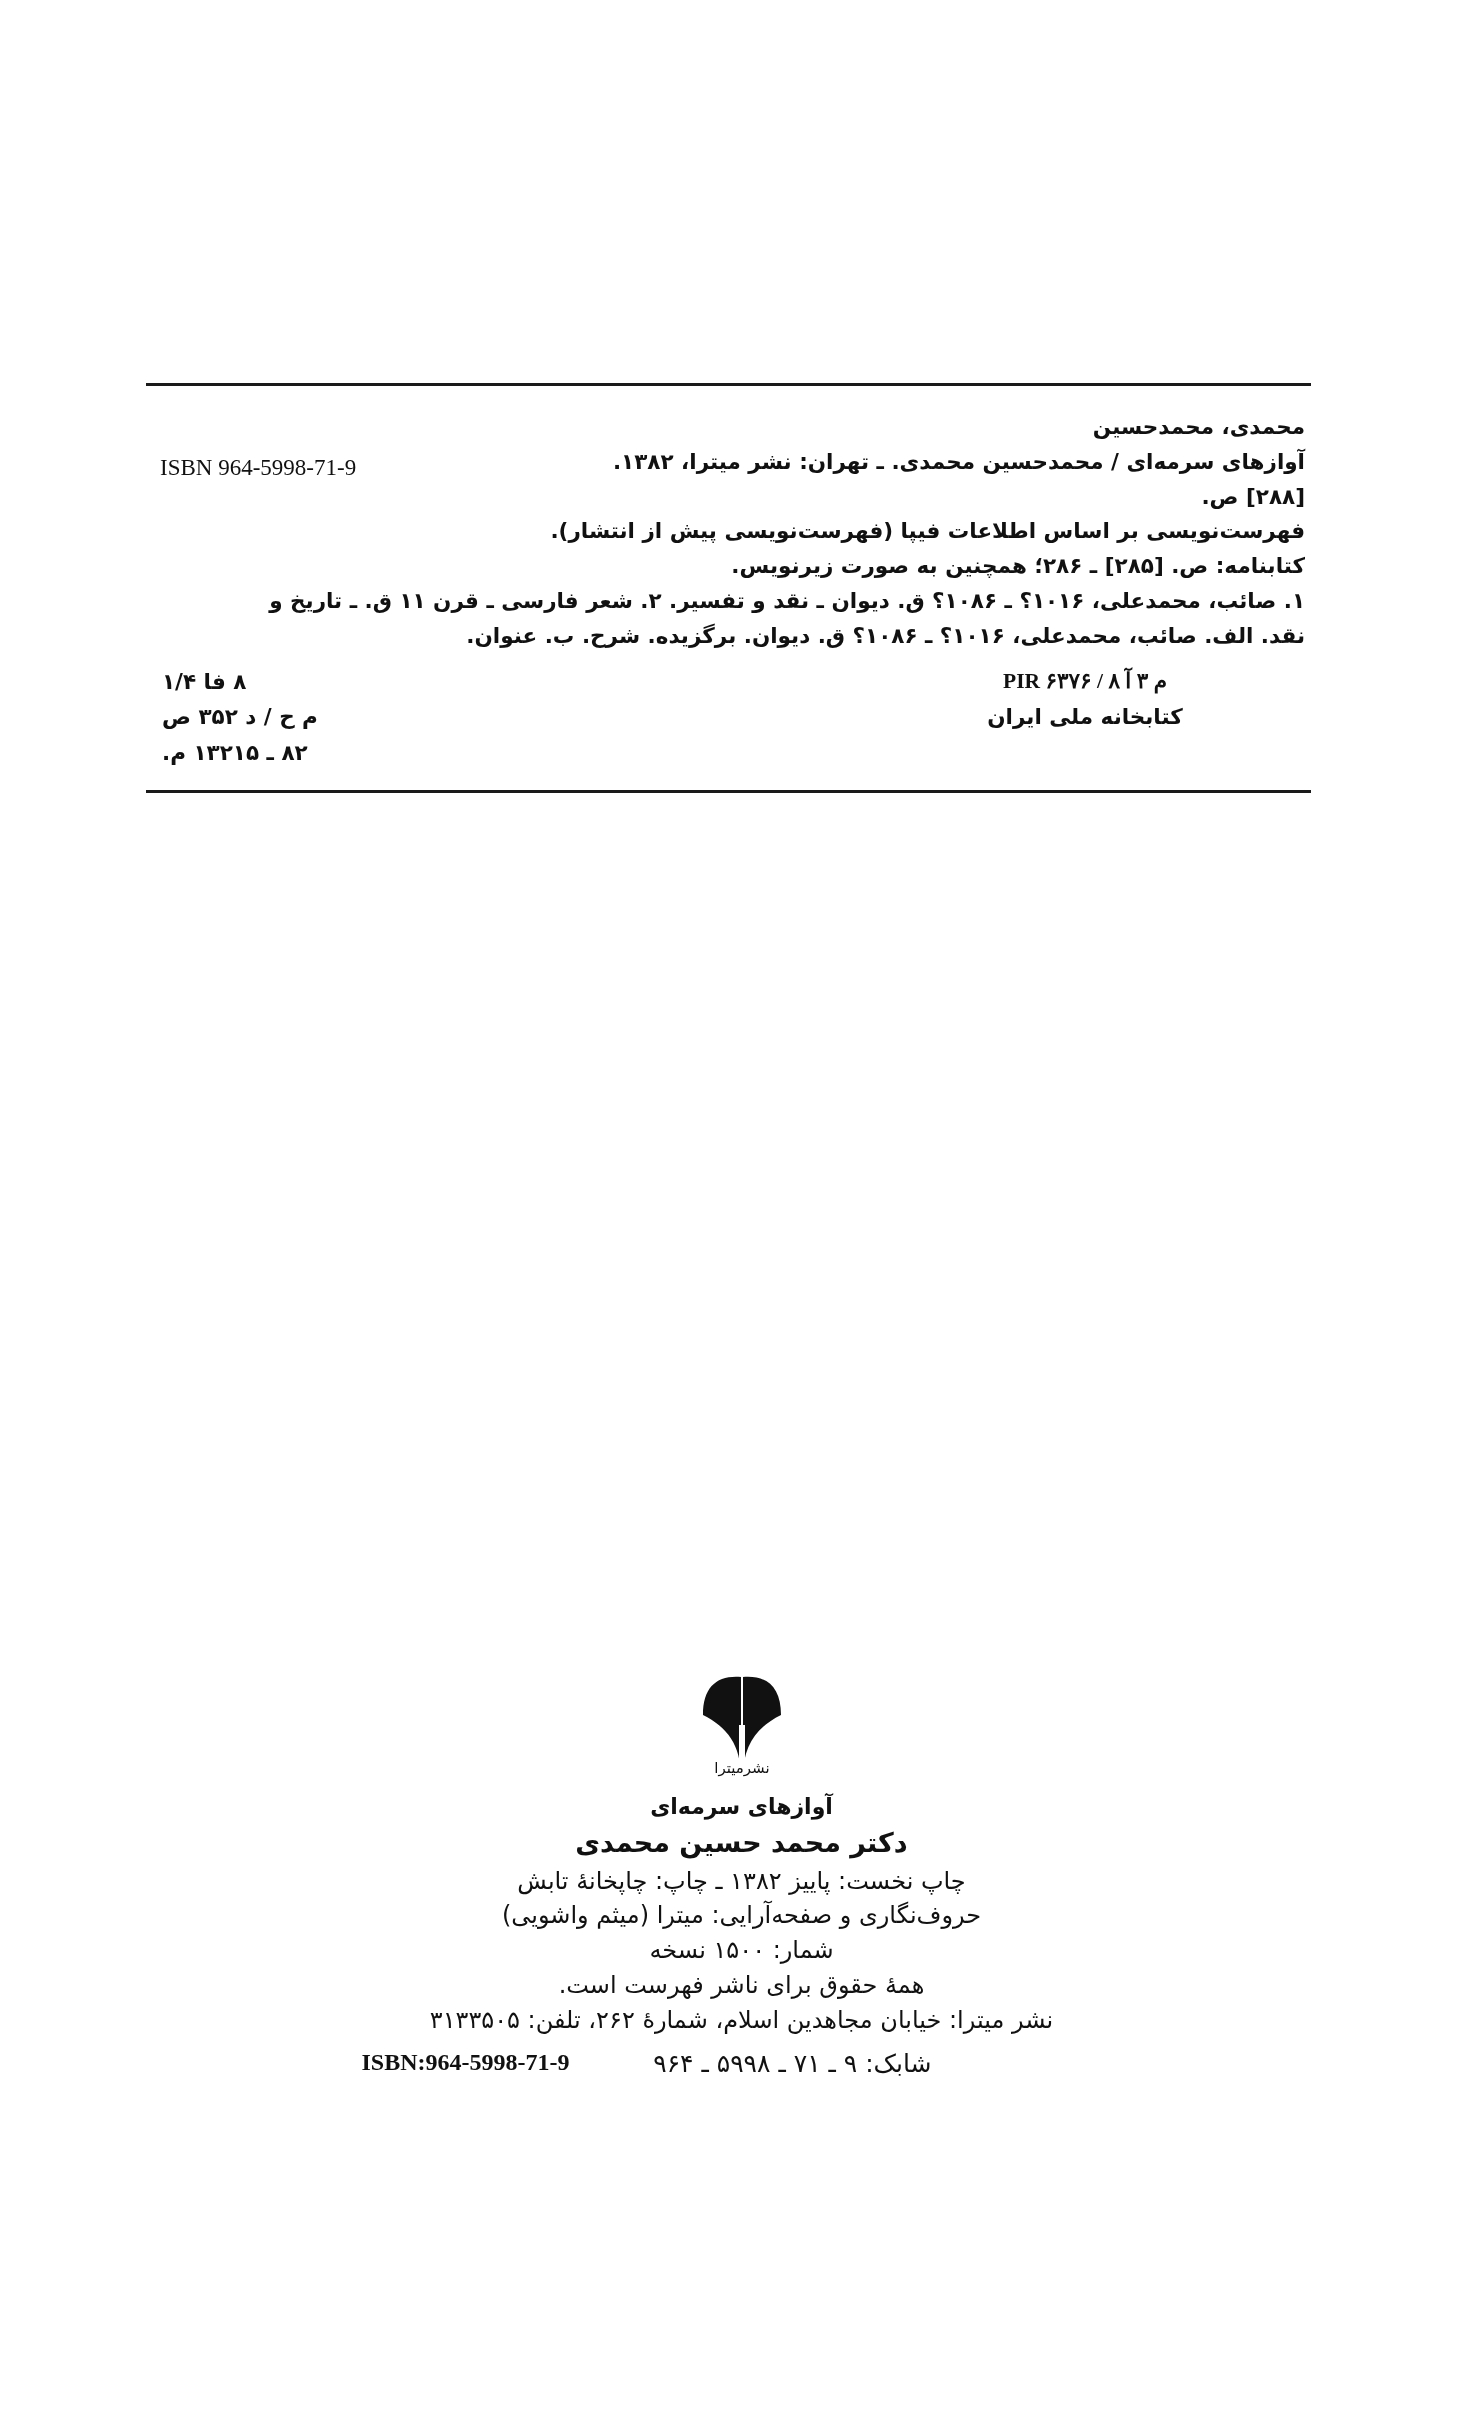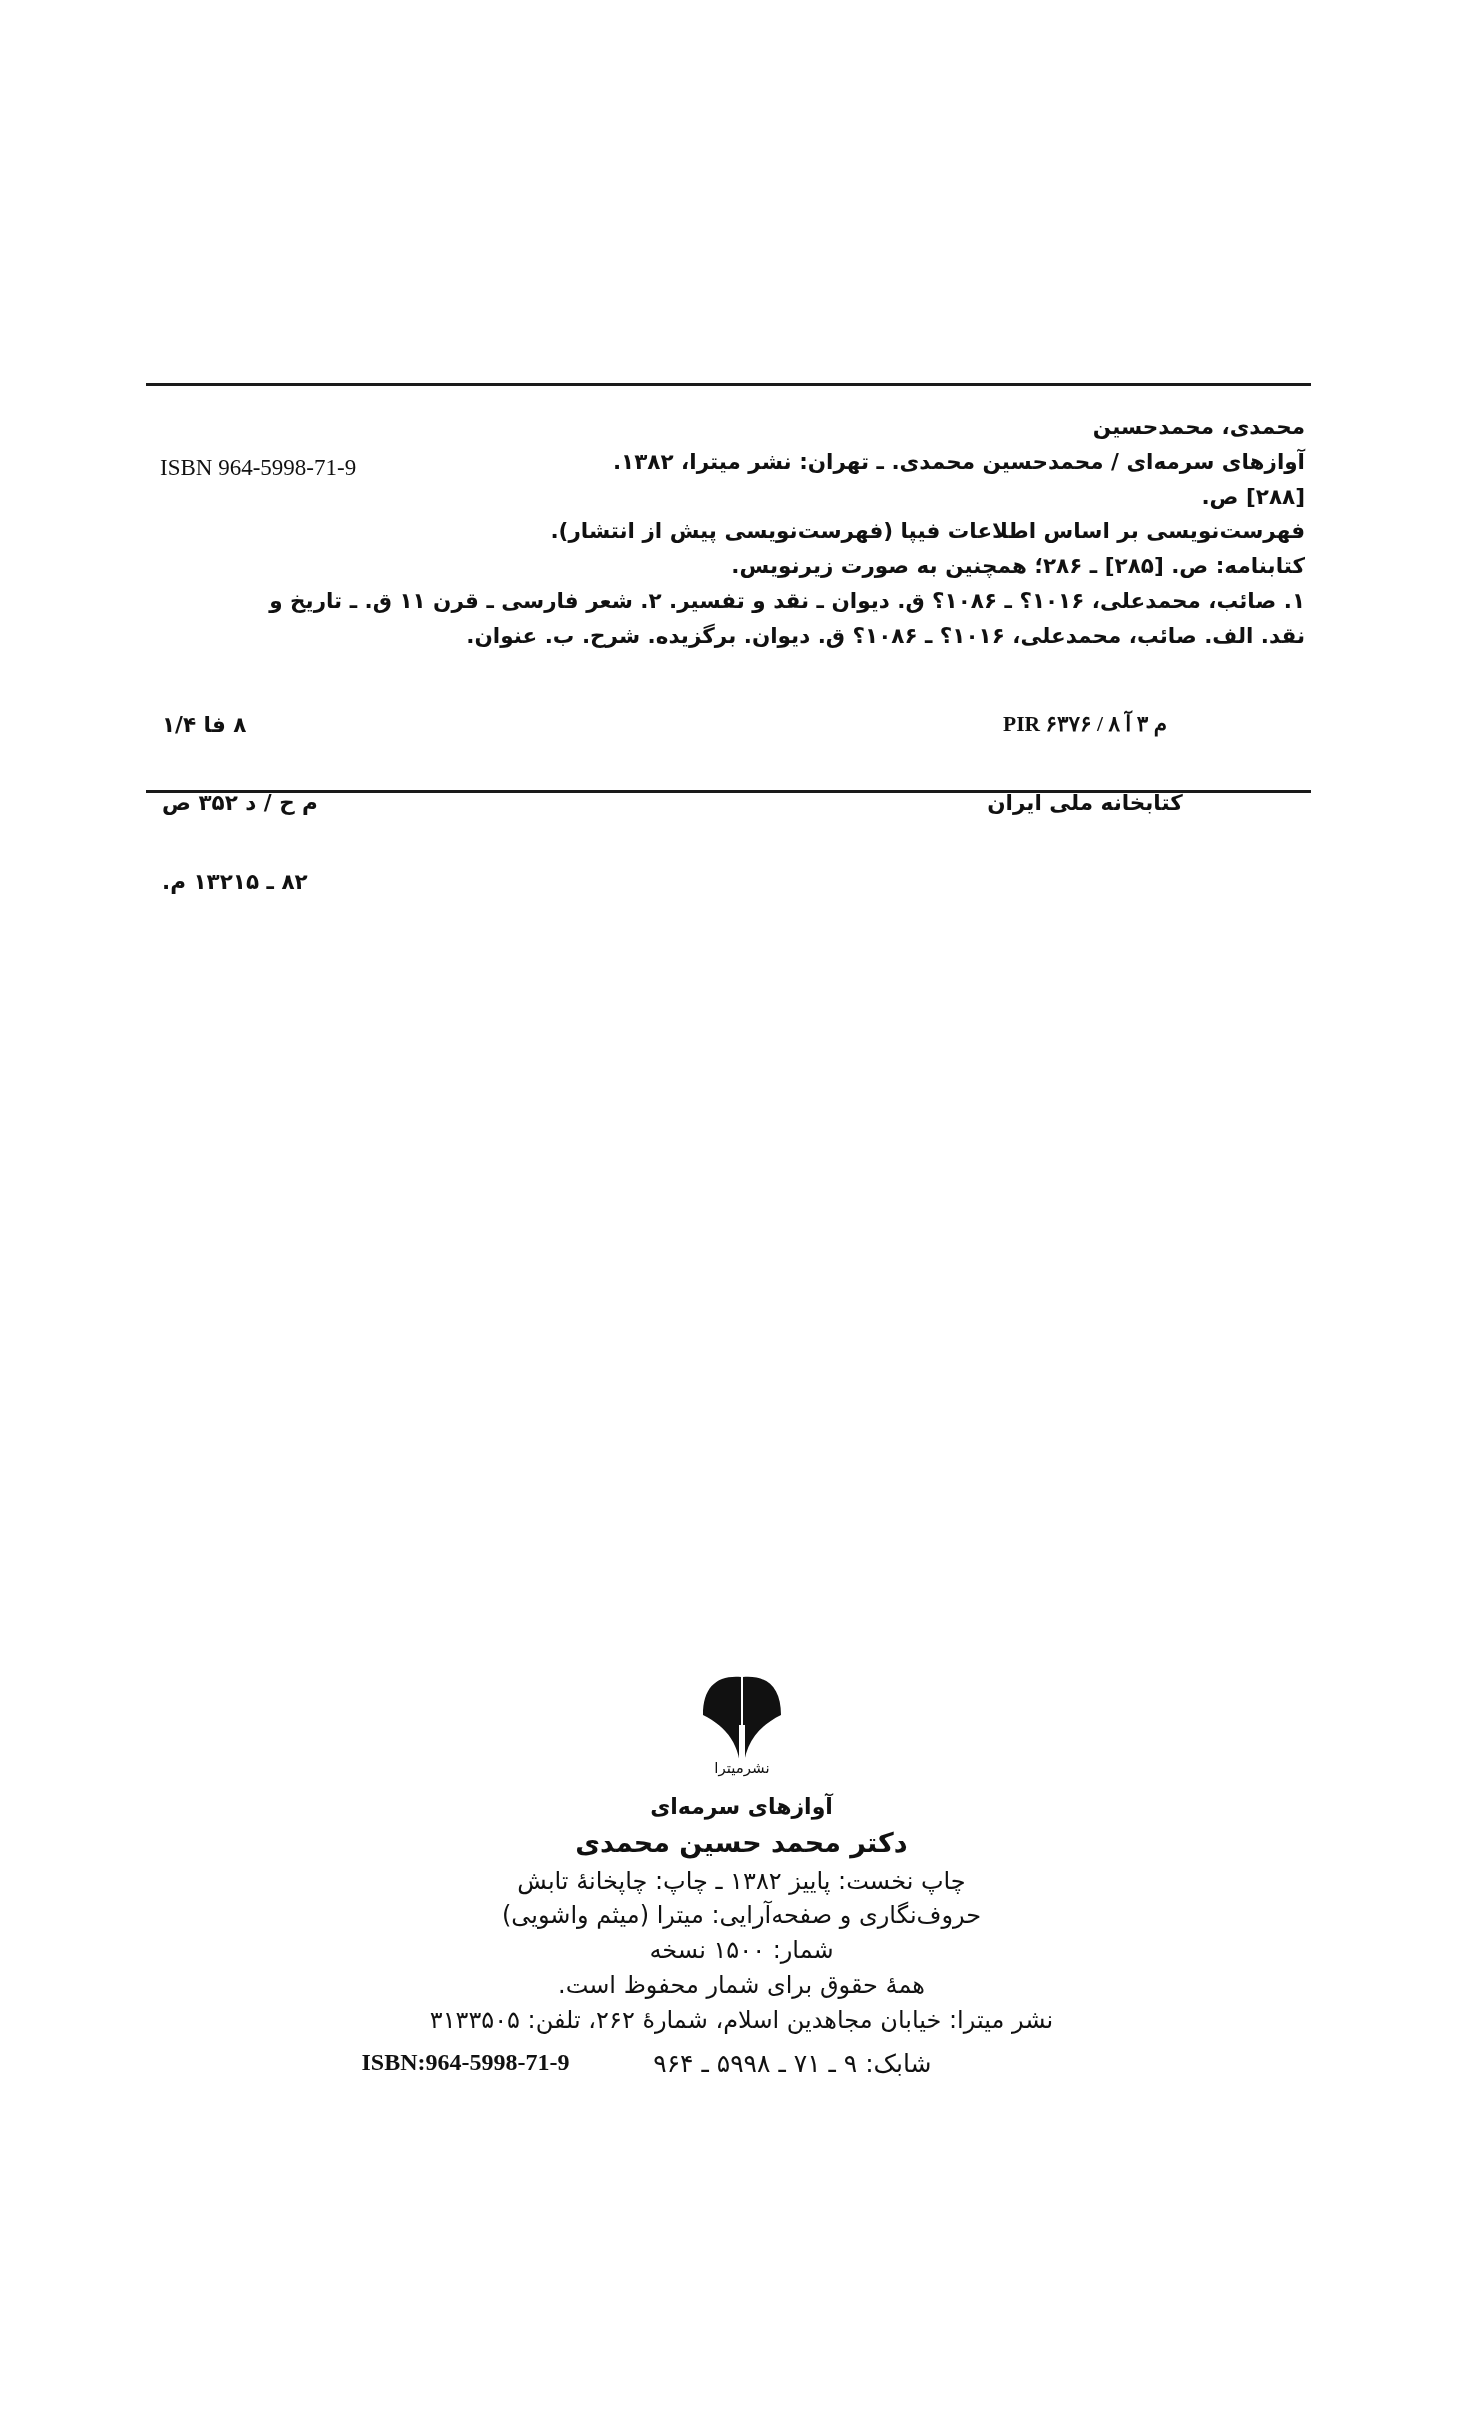--- a/index.html
+++ b/index.html
@@ -78,21 +78,20 @@
     left: 10px;
     top: 0;
     text-align: left;
     width: 250px;
   }
   .cip-foot .fl {
     font-size: 21.5px;
     font-weight: bold;
     line-height: 1.65;
     white-space: nowrap;
-    margin-top: 43px;
   }
   .cip-foot .fl.ltr {
     direction: ltr;
     text-align: center;
     font-family: "Liberation Serif", "DejaVu Serif", serif;
   }
 
   
   .colophon {
     position: absolute;
@@ -196,21 +195,21 @@
         <text x="65" y="108" font-size="15" text-anchor="middle" fill="#111111" font-family="DejaVu Sans, sans-serif">نشرمیترا</text>
       </svg>
     </div>
 
     <div class="col-title">آوازهای سرمه‌ای</div>
     <div class="col-author">دکتر محمد حسین محمدی</div>
 
     <div class="col-line">چاپ نخست: پاییز ۱۳۸۲ ـ چاپ: چاپخانهٔ تابش</div>
     <div class="col-line">حروف‌نگاری و صفحه‌آرایی: میترا (میثم واشویی)</div>
     <div class="col-line">شمار: ۱۵۰۰ نسخه</div>
-    <div class="col-line">همهٔ حقوق برای شمار محفوظ است.</div>
+    <div class="col-line">همهٔ حقوق برای ناشر فهرست است.</div>
     <div class="col-line">نشر میترا: خیابان مجاهدین اسلام، شمارهٔ ۲۶۲، تلفن: ۳۱۳۳۵۰۵</div>
 
     <div class="col-last">
       <span class="shabak">شابک: ۹ ـ ۷۱ ـ ۵۹۹۸ ـ ۹۶۴</span>
       <span class="isbn-btm">ISBN:964-5998-71-9</span>
     </div>
 
   </div>
 
 </div>

